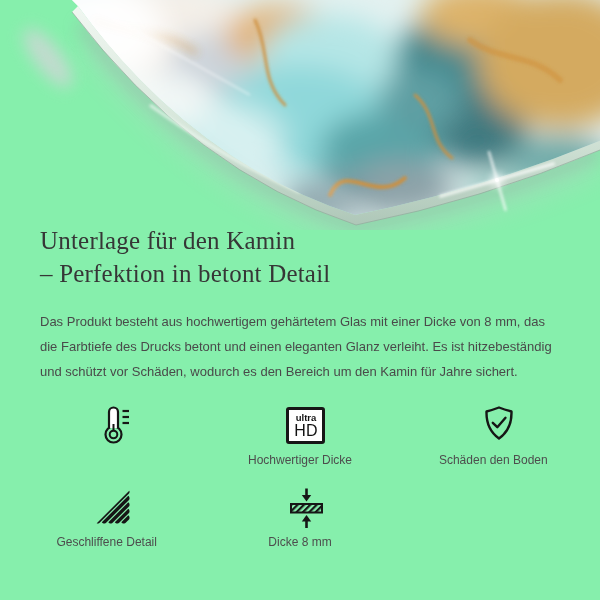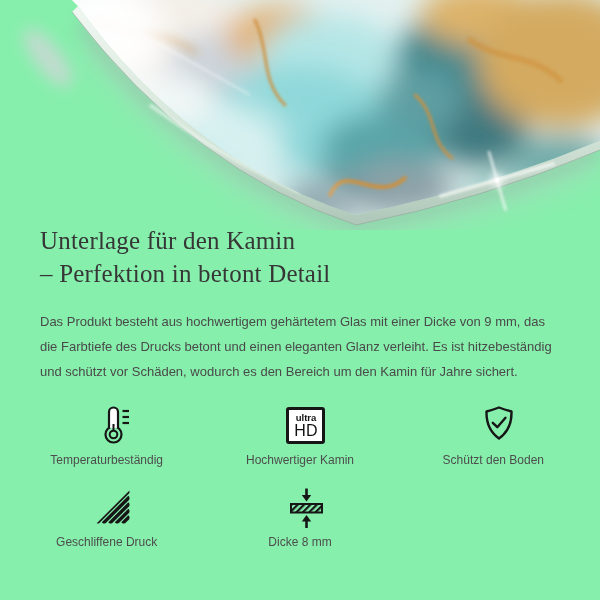--- a/index.html
+++ b/index.html
@@ -124,76 +124,75 @@
         <circle cx="497" cy="180" r="2" fill="#ffffff"></circle>
       </g>
     </svg>
   </div>
 
   <h1 class="page-title">
     <div>Unterlage für den Kamin</div>
     <div>– Perfektion in betont Detail</div>
   </h1>
 
-  <p class="product-description">Das Produkt besteht aus hochwertigem gehärtetem Glas mit einer Dicke von 9 mm, das die Farbtiefe des Drucks betont und einen eleganten Glanz verleiht. Es ist hitzebeständig und schützt vor Schäden, wodurch es den Bereich um den Kamin für Jahre sichert.</p>
+  <p class="product-description">Das Produkt besteht aus hochwertigem gehärtetem Glas mit einer Dicke von 8 mm, das die Farbtiefe des Drucks betont und einen eleganten Glanz verleiht. Es ist hitzebeständig und schützt vor Schäden, wodurch es den Bereich um den Kamin für Jahre sichert.</p>
 
   <div class="features">
 
     <div class="feature">
       <div class="icon-box">
         <svg class="ficon" width="44" height="44" viewBox="0 0 44 44">
           <circle cx="22.5" cy="31.5" r="8"></circle>
           <path d="M18,24.9 V9 A4.5,4.5 0 0 1 27,9 V24.9" fill="#ffffff"></path>
           <circle cx="22.5" cy="31.5" r="3.8" stroke-width="2"></circle>
           <line x1="22.5" y1="21" x2="22.5" y2="27.6" stroke-width="2"></line>
           <line x1="31.5" y1="8" x2="38" y2="8"></line>
           <line x1="31.5" y1="14" x2="38" y2="14"></line>
           <line x1="31.5" y1="20" x2="38" y2="20"></line>
         </svg>
       </div>
-      <div class="flabel">Temperaturbeständig</div>
     </div>
 
     <div class="feature">
       <div class="icon-box">
         <div class="hd-badge">
           <span class="hd-top">ultra</span>
           <span class="hd-bottom">HD</span>
         </div>
       </div>
-      <div class="flabel">Hochwertiger Kamin</div>
+      <div class="flabel">Hochwertiger Dicke</div>
     </div>
 
     <div class="feature">
       <div class="icon-box">
         <svg class="ficon" width="44" height="44" viewBox="0 0 44 44" stroke-linejoin="round" stroke-linecap="round">
           <path d="M22 4.5 C26 6 30.5 7.5 34.5 8.5 C34.8 19.5 30.5 29.5 22 35.5 C13.5 29.5 9.2 19.5 9.5 8.5 C13.5 7.5 18 6 22 4.5 Z" stroke-width="2.4"></path>
           <polyline points="15.8,19.8 20.3,24.2 28.5,14.8" stroke-width="2.4"></polyline>
         </svg>
       </div>
-      <div class="flabel">Schützt den Boden</div>
+      <div class="flabel">Schäden den Boden</div>
     </div>
 
 
     <div class="feature">
       <div class="icon-box">
         <svg width="44" height="44" viewBox="0 0 44 44">
           <clipPath id="triClip">
               <path d="M5.5,38.5 L38.5,5.5 L38.5,38.5 Z"></path>
             </clipPath>
           <g clip-path="url(#triClip)" stroke="#161616" stroke-width="3.4">
             <line x1="5.5" y1="38.5" x2="38.5" y2="5.5"></line>
             <line x1="12" y1="38.5" x2="38.5" y2="12"></line>
             <line x1="18.5" y1="38.5" x2="38.5" y2="18.5"></line>
             <line x1="25" y1="38.5" x2="38.5" y2="25"></line>
             <line x1="31.5" y1="38.5" x2="38.5" y2="31.5"></line>
           </g>
         </svg>
       </div>
-      <div class="flabel">Geschliffene Druck</div>
+      <div class="flabel">Geschliffene Detail</div>
     </div>
 
     <div class="feature">
       <div class="icon-box">
         <svg width="44" height="44" viewBox="0 0 44 44">
           <pattern id="hatchP" width="4.5" height="4.5" patternTransform="rotate(45)" patternUnits="userSpaceOnUse">
             <rect width="2.2" height="4.5" fill="#161616"></rect>
           </pattern>
           <rect x="7" y="19" width="31" height="8.5" fill="url(#hatchP)" stroke="#161616" stroke-width="2"></rect>
           <line x1="22.5" y1="3.5" x2="22.5" y2="10.5" stroke="#161616" stroke-width="2.6"></line>

